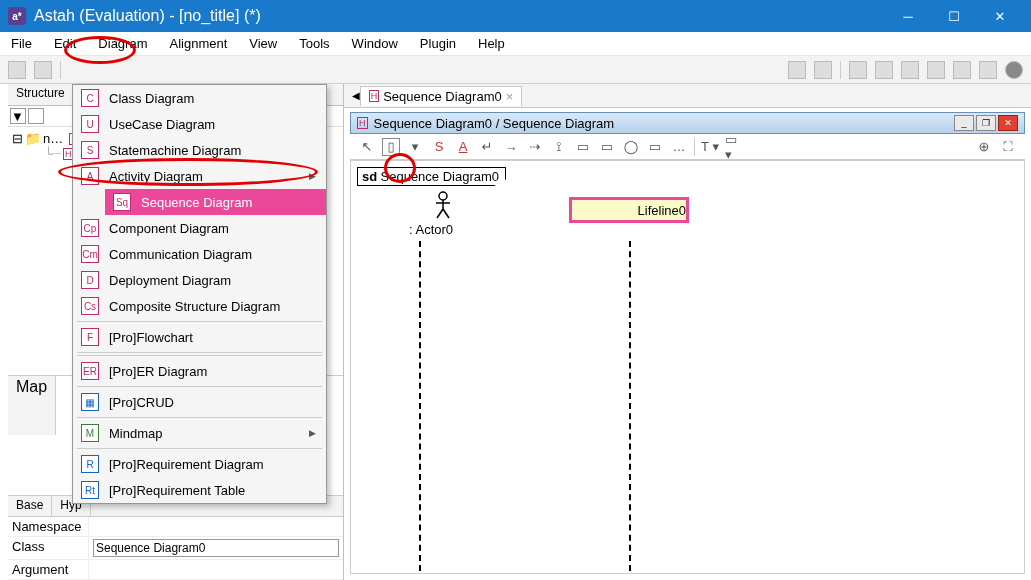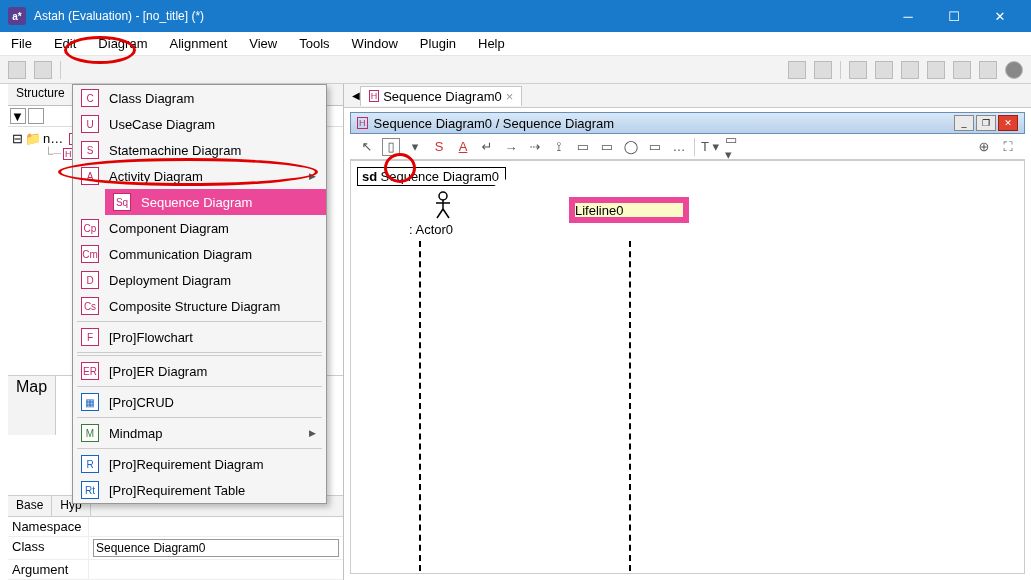--- a/index.html
+++ b/index.html
@@ -1,21 +1,21 @@
 <!DOCTYPE html>
 <html><head>
 <meta charset="utf-8">
 <style>
 * { margin: 0; padding: 0; box-sizing: border-box; font-family: "Segoe UI", Tahoma, sans-serif; font-size: 13px; }
 body { background: #fff; overflow: hidden; width: 1031px; height: 580px; }
 
 
 .titlebar { height: 32px; background: #1979ca; color: #fff; display: flex; align-items: center; padding: 0 8px; }
 .titlebar .app-icon { width: 18px; height: 18px; background: #5a3e8f; border-radius: 3px; margin-right: 8px; display:flex; align-items:center; justify-content:center; color:#fff; font-size:10px; font-weight:bold; }
-.titlebar .title { flex: 1; font-size: 12px; }
+.titlebar .title { flex: 1; font-size: 16px; }
 .titlebar .winbtn { width: 46px; height: 32px; display: flex; align-items: center; justify-content: center; color:#fff; }
 
 
 .menubar { height: 24px; background: #fff; display: flex; align-items: center; border-bottom: 1px solid #e6e6e6; }
 .menubar .menu { padding: 3px 11px; cursor: default; }
 
 
 .toolbar { height: 28px; background: #f3f3f3; border-bottom: 1px solid #d0d0d0; display: flex; align-items: center; padding: 0 8px; gap: 8px; }
 .toolbar .tb-icon { width: 18px; height: 18px; background: #ddd; border: 1px solid #bbb; }
 .toolbar .sep { width: 1px; height: 18px; background: #ccc; }
@@ -51,21 +51,21 @@
 .canvas-titlebar .wb { width: 20px; height: 16px; border: 1px solid #888; background:#eaeaea; display:flex;align-items:center;justify-content:center;font-size:9px;}
 .canvas-titlebar .wb.close { background:#e04030; color:#fff; border-color:#a02010;}
 
 .canvas-toolbar { height: 26px; display: flex; align-items: center; gap: 6px; padding: 0 8px; border-bottom: 1px solid #ccc; margin: 0 6px; font-size:11px; color:#555;}
 .canvas-toolbar .ct-icon { width: 18px; height: 18px; display:flex;align-items:center;justify-content:center; }
 
 .canvas { flex: 1; background: #fff; position: relative; margin: 0 6px 6px 6px; border: 1px solid #ccc; }
 .diagram-name-tag { position: absolute; top: 6px; left: 6px; border: 1px solid #000; padding: 1px 6px 1px 4px; font-size: 12px; background:#fff; clip-path: polygon(0 0, 100% 0, 100% 65%, 92% 100%, 0 100%); }
 .actor { position: absolute; top: 30px; left: 58px; text-align: right; font-size: 12px; }
 .stick { width: 20px; height: 28px; margin: 0 auto; }
-.lifeline-box { position: absolute; top: 36px; left: 218px; width: 120px; height: 26px; border: 6px solid #ec4899; background: #fbfbc8; display: flex; align-items: center; justify-content: flex-start; font-size: 12px; }
+.lifeline-box { position: absolute; top: 36px; left: 218px; width: 120px; height: 26px; border: 3px solid #ec4899; background: #fbfbc8; display: flex; align-items: center; justify-content: flex-end; font-size: 12px; }
 .dashed-line { position: absolute; border-left: 2px dashed #000; top: 80px; height: 330px; }
 
 
 .small-map { height: 60px; border-top: 1px solid #ccc; display:flex; }
 .small-map .mtab { padding:2px 8px; border-right:1px solid #ccc; font-size:16px; background:#f3f3f3;}
 .props-tabs { height: 22px; display: flex; border-top: 1px solid #ccc; border-bottom: 1px solid #ccc; background:#f3f3f3;}
 .props-tabs .ptab { padding:2px 8px; border-right:1px solid #ccc; font-size:12px;}
 .props { font-size: 12px; }
 .props .prow { display: flex; border-bottom: 1px solid #eee; }
 .props .plabel { width: 80px; padding: 2px 4px; }

